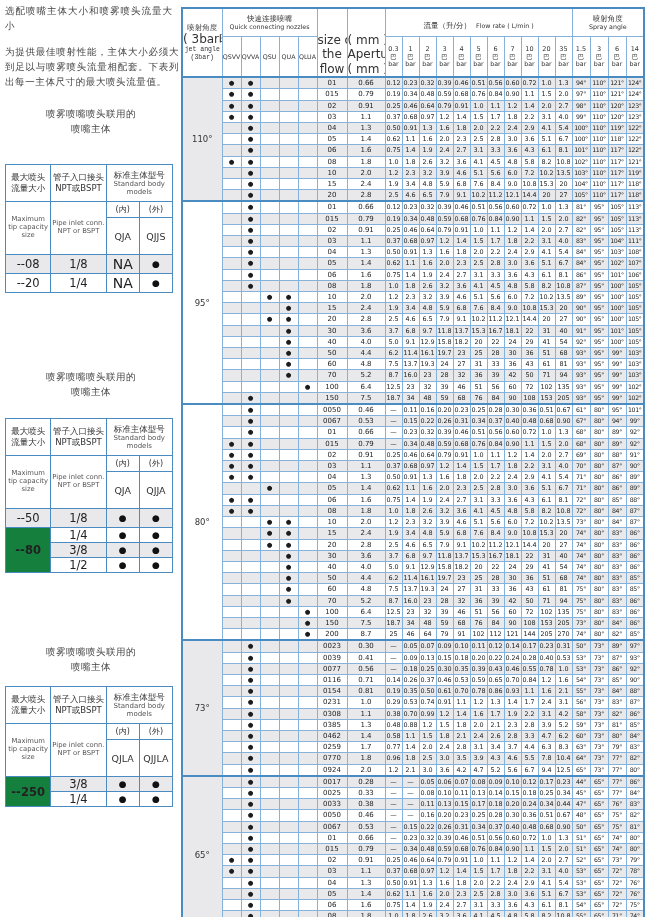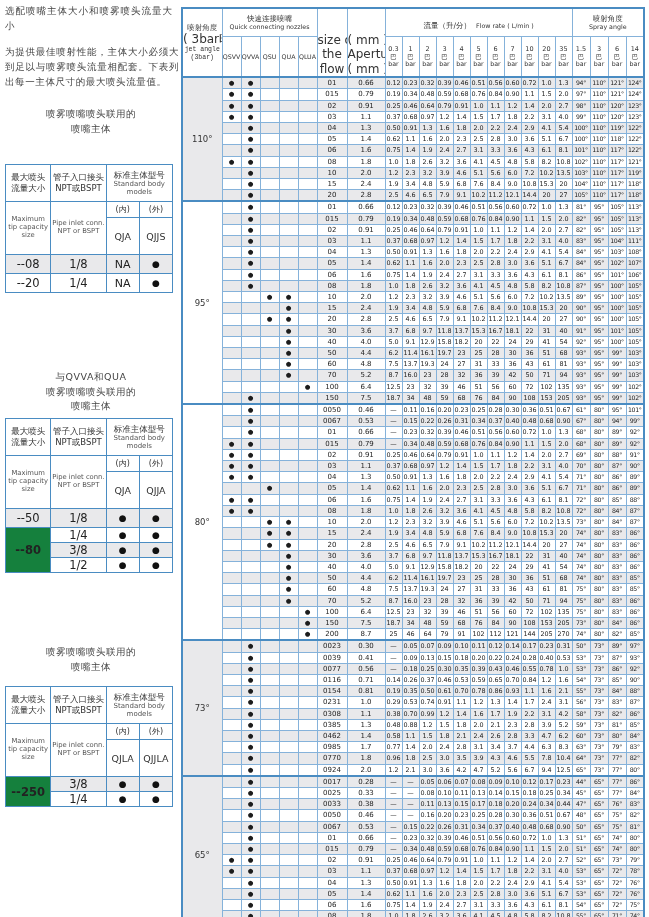--- a/index.html
+++ b/index.html
@@ -22,21 +22,21 @@
   .st-1{top:160px;} .st-2{top:414px;} .st-3{top:682px;}
   .side-table td{border:1px solid #4a8cc2;text-align:center;vertical-align:middle;padding:0 1px;}
   .side-table .zh-h{font-size:8.5px;line-height:1.25;color:#333;height:36px;}
   .side-table .en-h{font-size:6.8px;line-height:1.15;color:#555;}
   .side-table .io-h{font-size:8px;height:15px;color:#333;}
   .side-table .model-h{font-size:9.5px;height:36px;color:#333;}
   .side-table .std-h{font-size:8.5px;line-height:1.2;color:#333;}
   .side-table .std-h .en-h{font-size:7px;}
   .side-table .d-size{font-size:11.5px;height:18px;color:#222;}
   .side-table .d-conn{font-size:11.5px;color:#222;}
-  .side-table .d-model{font-size:11px;color:#222;text-align:center;}
+  .side-table .d-model{font-size:14px;color:#222;text-align:center;}
   .side-table .dotv{font-size:9px;color:#111;}
   .shade{background:#e9e9eb;}
   .whitebg{background:#15803d;font-weight:bold;}
   
   .mt{position:absolute;left:181px;top:7px;border-collapse:collapse;table-layout:fixed;
     width:462px;border:2px solid #4a8cc2;}
   .mt th,.mt td{border:1px solid #85b2da;text-align:center;vertical-align:middle;padding:0;
     font-weight:normal;overflow:hidden;white-space:nowrap;}
   .mt thead th{color:#333;background:#fff;}
   .mt .h1{height:22px;}
@@ -101,21 +101,20 @@
         <tr>
           <td class="d-size" rowspan="1">--20</td>
           <td class="d-conn">1/4</td>
           <td class="d-model">NA</td>
           <td class="dotv">●</td>
         </tr>
       </tbody>
   </table>
 
   <div class="side-caption cap-2">
-    <div>与QVVA和QUA</div>
     <div>喷雾喷嘴喷头联用的</div>
     <div>喷嘴主体</div>
   </div>
   <table class="side-table st-2">
     <colgroup>
         <col style="width:45px">
         <col style="width:55px">
         <col style="width:33px">
         <col style="width:33px">
       </colgroup>
@@ -1753,21 +1752,21 @@
         <td class="sprayc">73°</td>
         <td class="sprayc">80°</td>
         <td class="sprayc">84°</td>
       </tr>
       <tr>
         <td class="dotc"></td>
         <td class="dotc">●</td>
         <td class="dotc"></td>
         <td class="dotc"></td>
         <td class="dotc"></td>
-        <td class="sizec">0985</td>
+        <td class="sizec">0259</td>
         <td class="apc">1.7</td>
         <td class="flowc">0.77</td>
         <td class="flowc">1.4</td>
         <td class="flowc">2.0</td>
         <td class="flowc">2.4</td>
         <td class="flowc">2.8</td>
         <td class="flowc">3.1</td>
         <td class="flowc">3.4</td>
         <td class="flowc">3.7</td>
         <td class="flowc">4.4</td>

